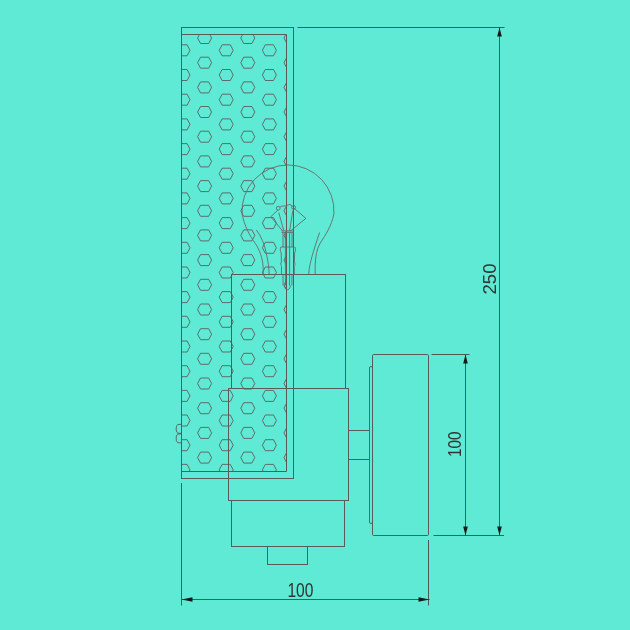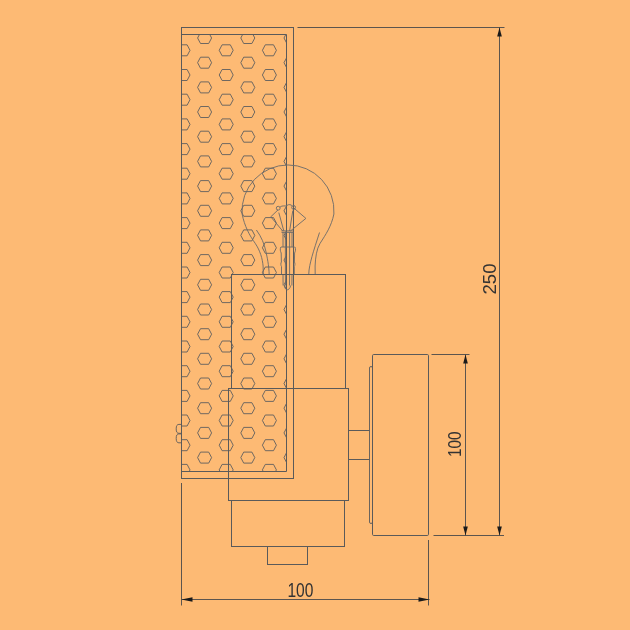--- a/index.html
+++ b/index.html
@@ -1,16 +1,16 @@
 <!DOCTYPE html>
 <html><head>
 <meta charset="utf-8">
 <style>
   html,body { margin:0; padding:0; background:#ffffff; }
-  .page { width:630px; height:630px; position:relative; background:#fdba74;
+  .page { width:630px; height:630px; position:relative; background:#5eead4;
           font-family:"Liberation Sans", sans-serif; }
   svg { position:absolute; left:0; top:0; }
   text { font-family:"Liberation Sans", sans-serif; fill:#333333; }
 </style>
 </head>
 <body>
 <div class="page">
 <svg width="630" height="630" viewBox="0 0 630 630">
   <defs>
     <clipPath id="panelclip">

